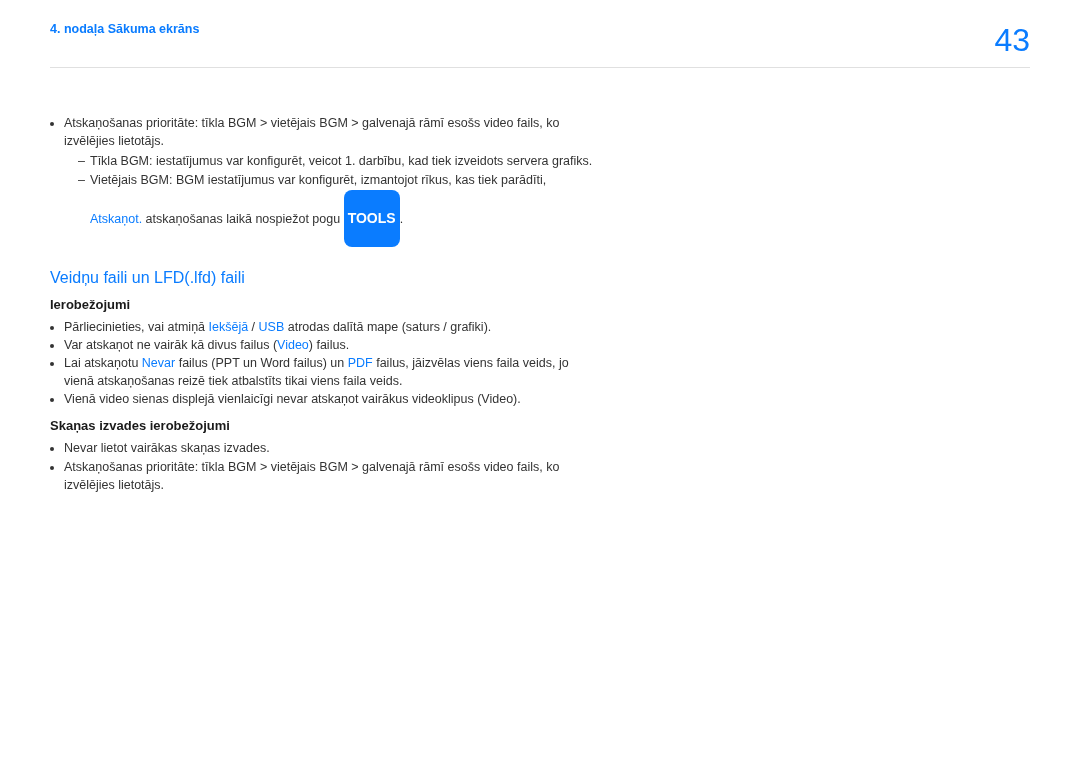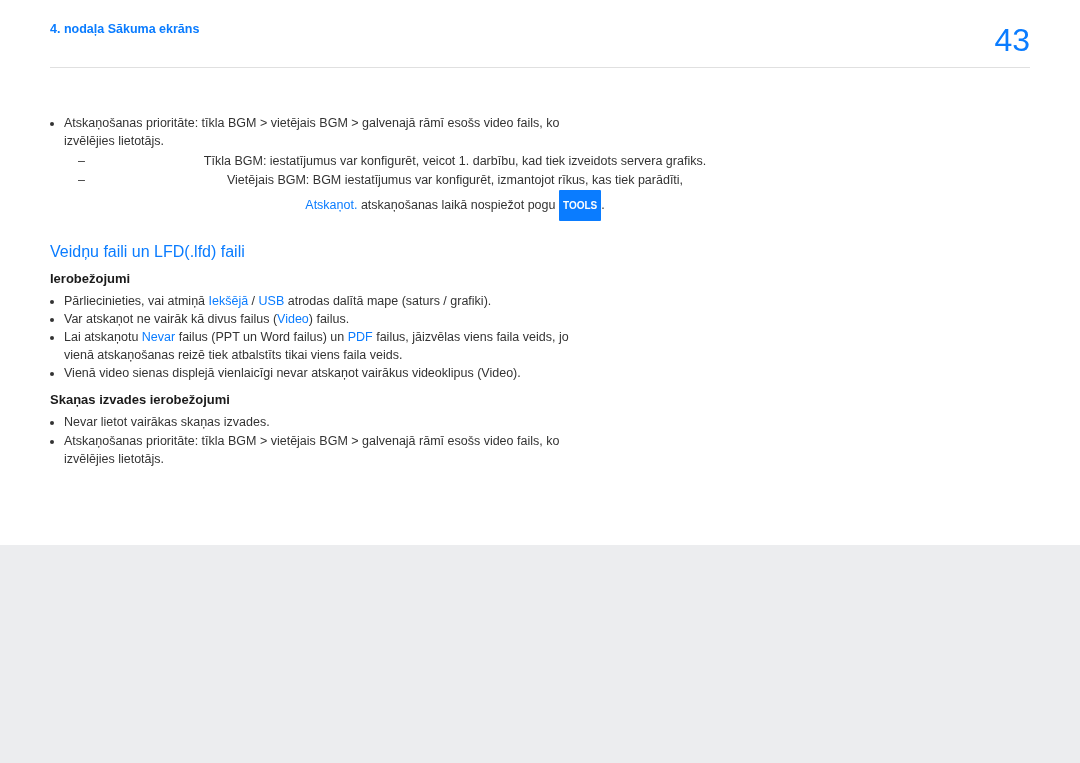--- a/index.html
+++ b/index.html
@@ -1,31 +1,31 @@
 <!DOCTYPE html>
 <html><head>
 <meta charset="utf-8">
 <style>
   * { box-sizing: border-box; margin: 0; padding: 0; }
   html, body { width: 1080px; height: 763px; background: #ecedef; font-family: Arial, Helvetica, sans-serif; color: #333; }
-  .page { width: 1080px; height: 545px; background: #fff; position: relative; padding: 22px 50px 0 50px; }
+  .page { width: 1080px; height: 763px; background: #fff; position: relative; padding: 22px 50px 0 50px; }
   .header { display: flex; justify-content: space-between; align-items: flex-start; margin-bottom: 8px; }
   .breadcrumb { color: #0a7cff; font-size: 12.5px; font-weight: 700; }
   .page-number { color: #0a7cff; font-size: 32px; font-weight: 400; }
   .divider { border: none; border-top: 1px solid #e0e0e0; margin: 0 0 0 0; }
   .content { padding: 46px 0 0 0; max-width: 770px; }
   ul.bullets { list-style: disc; padding-left: 14px; margin: 0; }
   ul.bullets > li { font-size: 12.5px; line-height: 1.45; color: #333; margin-bottom: 0; }
-  ul.dashes { list-style: none; padding-left: 14px; margin-top: 2px; text-align: center; }
+  ul.dashes { list-style: none; padding-left: 14px; margin-top: 2px; }
   ul.dashes > li { font-size: 12.5px; line-height: 1.5; color: #333; position: relative; padding-left: 12px; }
   ul.dashes > li::before { content: "–"; position: absolute; left: 0; top: 0; color: #333; }
   .section-title { color: #0a7cff; font-size: 16px; font-weight: 400; margin-top: 22px; margin-bottom: 10px; }
   .subhead { font-size: 13px; font-weight: 700; color: #1a1a1a; margin-top: 10px; margin-bottom: 6px; }
   .hl { color: #0a7cff; }
-  .badge { display: inline-block; background: #0a7cff; color: #fff; font-size: 10px; font-weight: 700; padding: 8px 4px; border-radius: 1px; vertical-align: baseline; }
+  .badge { display: inline-block; background: #0a7cff; color: #fff; font-size: 14px; font-weight: 700; padding: 18px 4px; border-radius: 8px; vertical-align: baseline; }
 </style>
 </head>
 <body>
 
 <div class="page">
   <div class="header">
     <div class="breadcrumb">4. nodaļa Sākuma ekrāns</div>
     <div class="page-number">43</div>
   </div>
   <hr class="divider">

